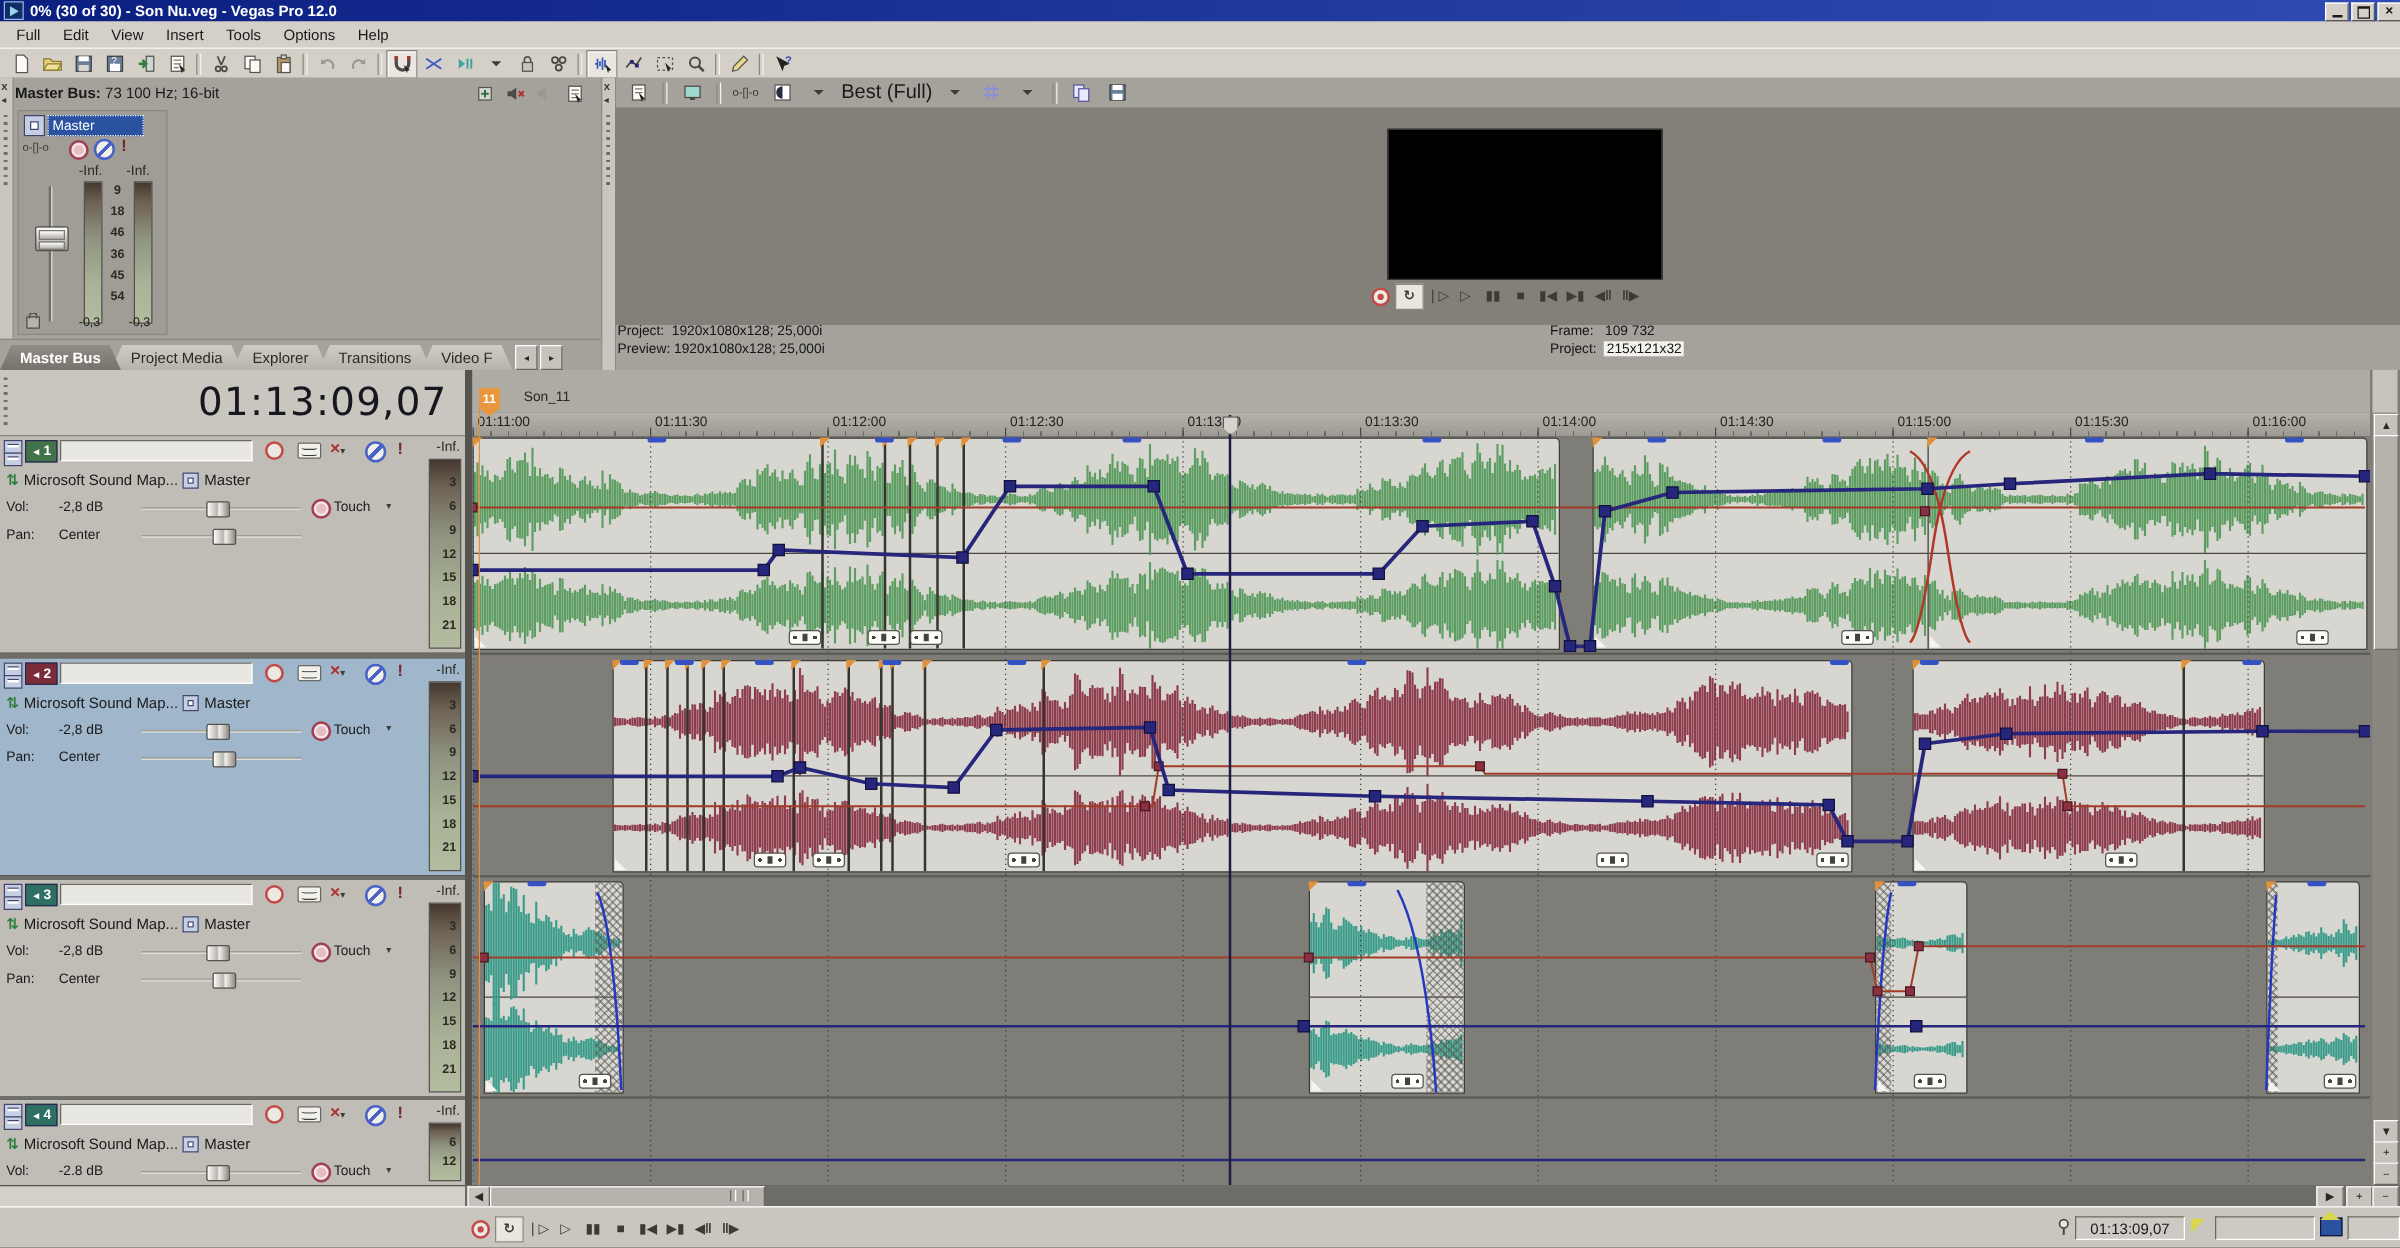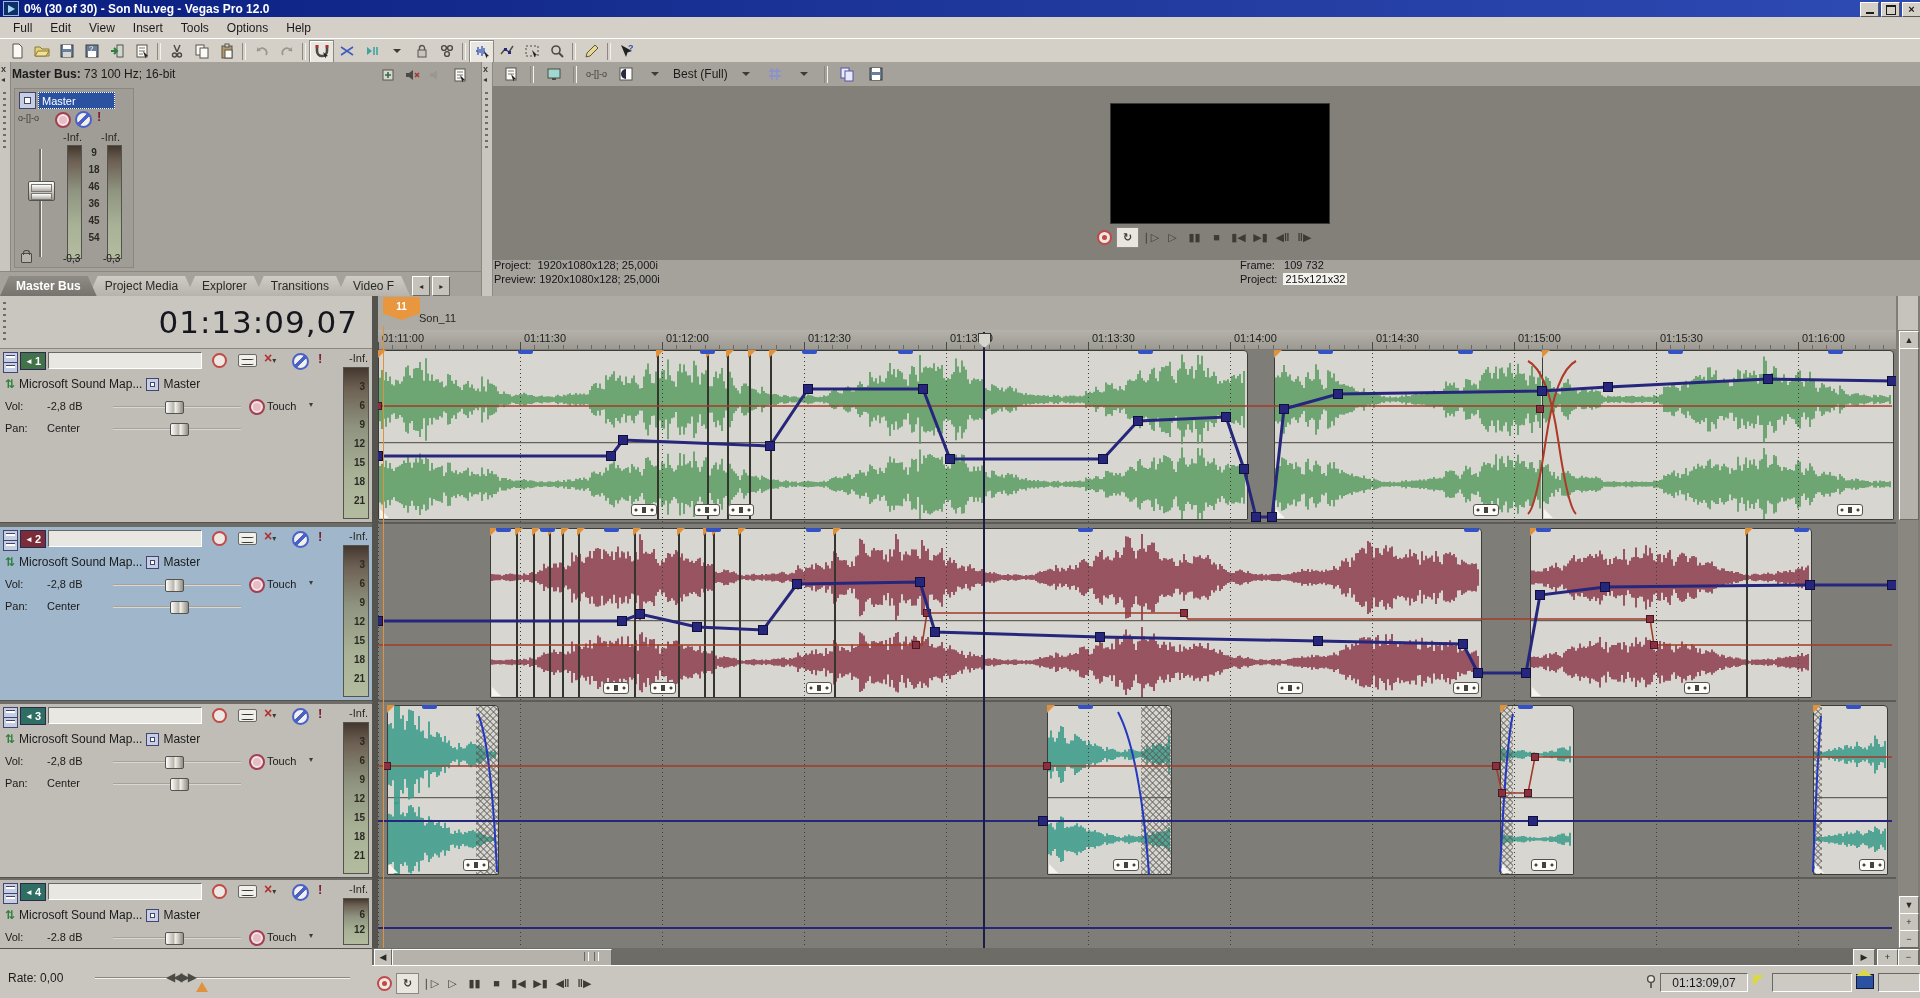--- a/index.html
+++ b/index.html
@@ -89,21 +89,21 @@
                         radial-gradient(circle 1.6px at 20px 50%,#44433d 97%,transparent),
                         linear-gradient(#44433d,#44433d);
        background-size:100% 100%,100% 100%,4px 6px;background-position:0 0,0 0,center;background-repeat:no-repeat;}
   .hatch{position:absolute;top:0;bottom:0;z-index:4;
          background-image:repeating-linear-gradient(45deg,rgba(90,88,82,.55) 0 1.5px,transparent 1.5px 4.5px),
                           repeating-linear-gradient(-45deg,rgba(90,88,82,.45) 0 1.5px,transparent 1.5px 4.5px);}
   .cursorline{position:absolute;top:36px;bottom:0;width:2px;background:#1c1c46;z-index:9;}
   .markerline{position:absolute;top:30px;bottom:0;width:1px;background:#e0913c;z-index:8;}
   .cursorgrip{position:absolute;top:37px;width:11px;height:13px;background:#d6d4ce;border:1px solid #3a3a34;z-index:10;
               clip-path:polygon(0 0,100% 0,100% 58%,50% 100%,0 58%);}
-  .mtag{position:absolute;top:1px;width:37px;height:19px;background:#e8973f;color:#fff;font-weight:bold;font-size:10px;
+  .mtag{position:absolute;top:14px;width:17px;height:19px;background:#e8973f;color:#fff;font-weight:bold;font-size:10px;
         display:flex;align-items:center;justify-content:center;padding-bottom:4px;z-index:7;
         clip-path:polygon(0 0,100% 0,100% 72%,50% 100%,0 72%);border-radius:2px;}
   .mlabel{position:absolute;top:16px;font-size:11px;color:#26261f;z-index:7;margin-left:16px;}
   
   .btn3{background:#c6c3bc;border:1px solid;border-color:#fff #6a6862 #6a6862 #fff;display:flex;align-items:center;justify-content:center;
         font-size:9px;color:#2a2a24;line-height:1;}
   .hscroll{left:372px;top:948px;width:1548px;height:17px;background:#6e6c66;}
   .vscroll{position:absolute;left:1520px;top:0;width:20px;height:652px;background:#8a8781;}
   .bottombar{left:0;top:965px;width:1920px;height:33px;background:#c9c6bf;border-top:1px solid #fff;}
   .ratezone{position:absolute;left:0;top:-17px;width:372px;height:50px;background:#c9c6bf;}
@@ -397,21 +397,21 @@
           <svg width="16" height="16" viewBox="0 0 16 16">
             <rect x="2" y="2" width="12" height="12" fill="#fff" stroke="#56554f"></rect>
             <path d="M8 3a5 5 0 0 0 0 10z" fill="#2a2a40"></path>
           </svg>
         </span>
         <span class="tbtn">
           <svg width="16" height="16" viewBox="0 0 16 16">
             <path d="M4 6l4 4 4-4z" fill="#3c3b35"></path>
           </svg>
         </span>
-        <span style="font-size: 12px; padding: 0px 2px;">Best (Full)</span>
+        <span style="font-size: 16px; padding: 0px 2px;">Best (Full)</span>
         <span class="tbtn">
           <svg width="16" height="16" viewBox="0 0 16 16">
             <path d="M4 6l4 4 4-4z" fill="#3c3b35"></path>
           </svg>
         </span>
         <span class="tbtn">
           <svg width="16" height="16" viewBox="0 0 16 16">
             <path d="M5 2v12M10 2v12M2 5h12M2 10h12" stroke="#8890d8" stroke-width="1.4"></path>
           </svg>
         </span>
@@ -1015,28 +1015,20 @@
       <div class="btn3" style="position: absolute; left: 2px; top: 1px; width: 16px; height: 15px;">◀</div>
       <div style="position: absolute; left: 20px; top: 1px; width: 218px; height: 15px; background: rgb(181, 178, 171); border-width: 1px; border-style: solid; border-image: initial; border-color: rgb(255, 255, 255) rgb(106, 104, 98) rgb(106, 104, 98) rgb(255, 255, 255);">
         <div style="position: absolute; right: 22px; top: 2px; width: 3px; height: 9px; border-left: 1px solid rgb(106, 104, 98); border-right: 1px solid rgb(255, 255, 255);"></div>
         <div style="position: absolute; right: 12px; top: 2px; width: 3px; height: 9px; border-left: 1px solid rgb(106, 104, 98); border-right: 1px solid rgb(255, 255, 255);"></div>
       </div>
       <div class="btn3" style="position: absolute; left: 1481px; top: 1px; width: 20px; height: 15px;">▶</div>
       <div class="btn3" style="position: absolute; left: 1505px; top: 1px; width: 19px; height: 15px;">+</div>
       <div class="btn3" style="position: absolute; left: 1526px; top: 1px; width: 19px; height: 15px;">−</div>
     </div>
   <div class="abs bottombar">
-    <div class="ratezone">
-      <span class="abs" style="left:8px;top:22px;font-size:12px;">
-        <span>Rate:</span> <span>0,00</span>
-      </span>
-      <span class="abs" style="left:95px;top:28px;width:255px;height:1px;background:#8a8880;border-bottom:1px solid #f4f2ee;"></span>
-      <span class="abs" style="left:166px;top:21px;font-size:12px;color:#4b4a44;font-weight:bold;letter-spacing:-2px;">◀◀▶▶</span>
-      <span class="abs" style="left:196px;top:33px;width:0;height:0;border-left:6px solid transparent;border-right:6px solid transparent;border-bottom:10px solid #e0913c;"></span>
-    </div>
     <div class="transport abs" id="maintransport" style="left:374px;top:7px;">
         <span class="trbtn">
           <span class="recdot">
             <i></i>
           </span>
         </span>
         <span class="trbtn sel">↻</span>
         <span class="trbtn">❘▷</span>
         <span class="trbtn">▷</span>
         <span class="trbtn">▮▮</span>

